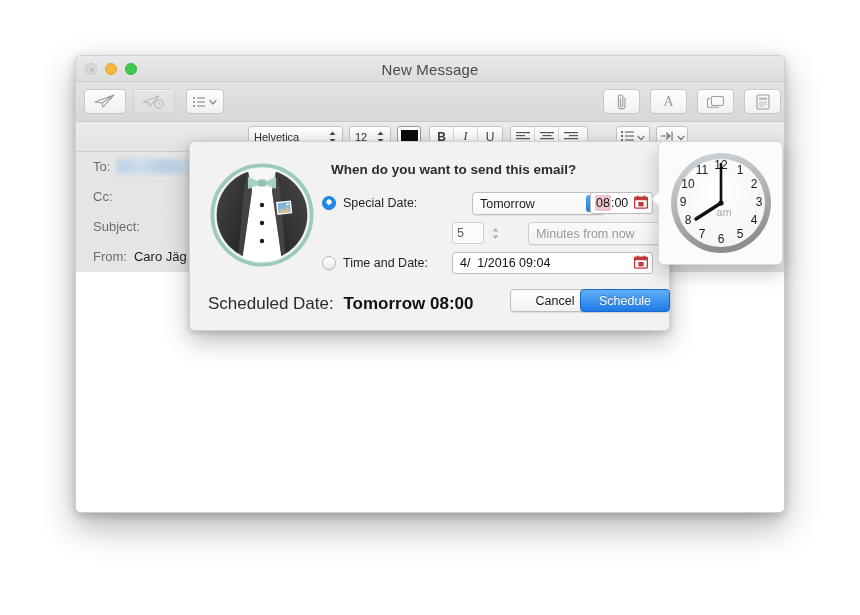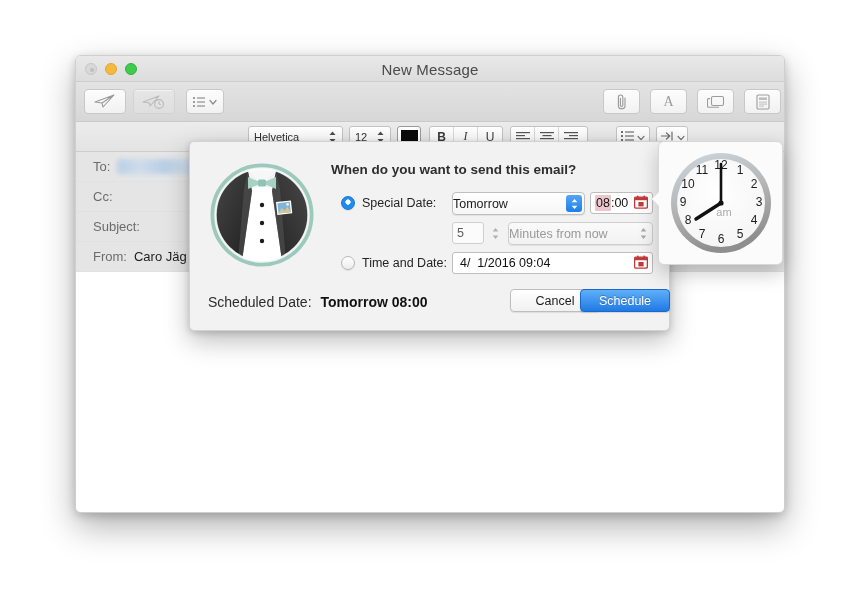--- a/index.html
+++ b/index.html
@@ -111,64 +111,65 @@
     border:1px solid #d2d2d2;
     border-radius:5px;
     box-shadow:0 10px 26px rgba(0,0,0,.26), 0 2px 6px rgba(0,0,0,.16);
     z-index:40;
   }
   .tux-wrap{ position:absolute; left:18px; top:19px; width:108px; height:108px; }
   .dlg-q{
     position:absolute; left:141px; top:20px;
     font-size:13.5px; font-weight:bold; color:#2e2e2e;
   }
-  .opt-row{ position:absolute; left:151px; height:22px; display:flex; align-items:center; }
+  .opt-row{ position:absolute; left:132px; height:22px; display:flex; align-items:center; }
   .opt-row.r1{ top:50px; }
   .opt-row.r2{ top:80px; }
   .opt-row.r3{ top:110px; }
   .radio{
     width:14px; height:14px; border-radius:50%;
     background:linear-gradient(to bottom,#fefefe,#ededed);
     border:1px solid #b7b7b7; box-shadow:0 1px 1px rgba(0,0,0,.08);
     margin-right:7px; flex:none;
   }
   .radio.on{
     background:radial-gradient(circle at 50% 42%, #ffffff 0 2.4px, #1e8bf0 2.9px 100%);
     border:1px solid #1876cf;
   }
   .opt-label{ font-size:12.5px; color:#242424; white-space:nowrap; }
 
   .popup{
     position:absolute; height:23px;
     background:linear-gradient(to bottom,#ffffff,#f6f6f6);
     border:1px solid #bfbfbf; border-radius:4px;
     display:flex; align-items:center;
-    font-size:12.5px; color:#1b1b1b; 
+    font-size:12.5px; color:#1b1b1b; padding-left:7px;
     box-shadow:0 1px 1px rgba(0,0,0,.07);
+    margin-left:20px;
   }
   .popup.dim{ color:#9a9a9a; background:linear-gradient(to bottom,#fafafa,#f2f2f2); border-color:#cecece;}
   .pop-arrows{
     position:absolute; right:2px; top:2px; width:16px; height:17px;
     border-radius:3px; background:linear-gradient(to bottom,#54a6f5,#1e7fe8);
     display:flex; align-items:center; justify-content:center;
   }
   .pop-arrows-plain{
     position:absolute; right:4px; top:3px; display:flex; align-items:center;
   }
 
   .timefield{
     position:absolute; height:22px;
     background:#ffffff; border:1px solid #bdbdbd; border-radius:3px;
     display:flex; align-items:center; padding:0 4px;
     font-size:12.5px; color:#111;
   }
   .hl{ background:#edc6cd; color:#111; padding:1px 1px; border-radius:1px; }
   .cal-ico{ margin-left:auto; }
 
-  .sched-line{ position:absolute; left:18px; top:152px; font-size:14px; color:#2b2b2b; }
+  .sched-line{ position:absolute; left:18px; top:152px; font-size:17px; color:#2b2b2b; }
   .sched-line b{ color:#111; }
   .dlg-btn{
     position:absolute; top:147px; height:23px;
     border-radius:4px; font-size:12.5px;
     display:flex; align-items:center; justify-content:center;
   }
   #cancel-button{
     left:320px; width:90px;
     background:linear-gradient(to bottom,#ffffff,#f1f1f1);
     border:1px solid #bdbdbd; color:#1c1c1c;

